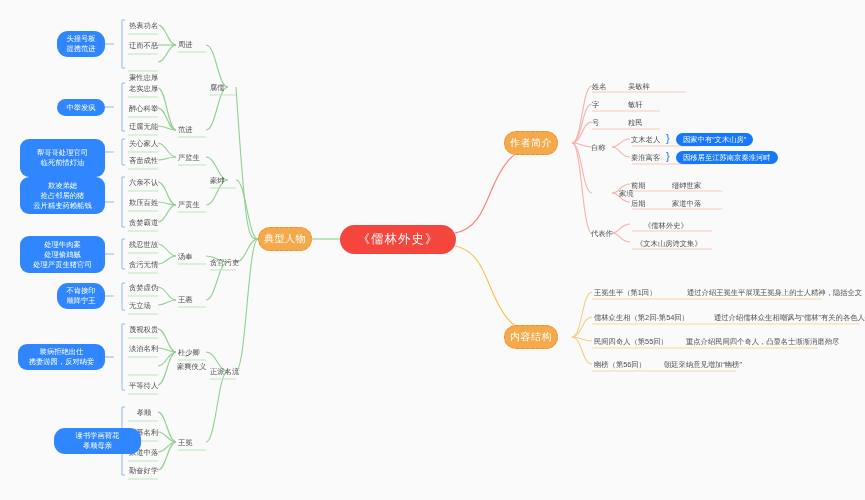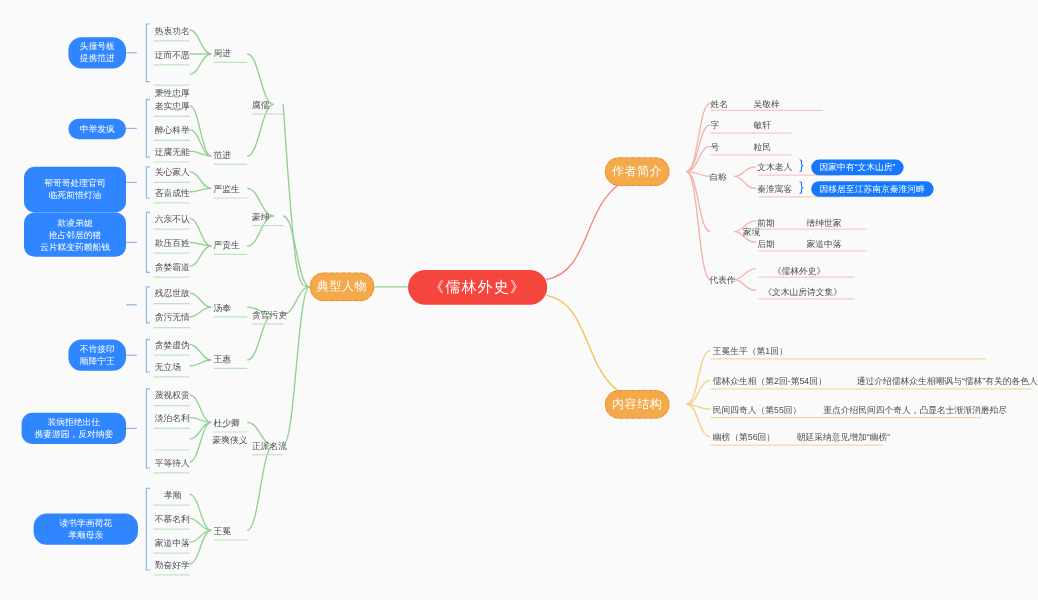--- a/index.html
+++ b/index.html
@@ -294,29 +294,34 @@
   </div>
   <div class="node n-blue sq" style="left:20px;top:139px;width:85px;height:38px;">
     <span>帮哥哥处理官司</span>
     <span>临死前惜灯油</span>
   </div>
   <div class="node n-blue sq" style="left:20px;top:177px;width:85px;height:37px;">
     <span>欺凌弟媳</span>
     <span>抢占邻居的猪</span>
     <span>云片糕变药赖船钱</span>
   </div>
+  <div class="node n-blue sq" style="left:20px;top:236px;width:85px;height:37px;">
+    <span>处理牛肉案</span>
+    <span>处理偷鸡贼</span>
+    <span>处理严贡生猪官司</span>
+  </div>
   <div class="node n-blue" style="left:57px;top:283px;width:48px;height:26px;">
     <span>不肯接印</span>
     <span>顺降宁王</span>
   </div>
   <div class="node n-blue sq" style="left:18px;top:344px;width:87px;height:26px;">
     <span>装病拒绝出仕</span>
     <span>携妻游园，反对纳妾</span>
   </div>
-  <div class="node n-blue" style="left:28px;top:428px;width:87px;height:26px;">
+  <div class="node n-blue" style="left:54px;top:428px;width:87px;height:26px;">
     <span>读书学画荷花</span>
     <span>孝顺母亲</span>
   </div>
 
   <div class="node n-text" style="left:592px;top:81px;">姓名</div>
   <div class="node n-text" style="left:628px;top:81px;">吴敬梓</div>
   <div class="node n-text" style="left:592px;top:99px;">字</div>
   <div class="node n-text" style="left:628px;top:99px;">敏轩</div>
   <div class="node n-text" style="left:592px;top:117px;">号</div>
   <div class="node n-text" style="left:628px;top:117px;">粒民</div>
@@ -333,20 +338,21 @@
   <div class="node n-text" style="left:631px;top:180px;">前期</div>
   <div class="node n-text" style="left:672px;top:180px;">缙绅世家</div>
   <div class="node n-text" style="left:631px;top:198px;">后期</div>
   <div class="node n-text" style="left:672px;top:198px;">家道中落</div>
 
   <div class="node n-text" style="left:591px;top:228px;">代表作</div>
   <div class="node n-text" style="left:644px;top:220px;">《儒林外史》</div>
   <div class="node n-text" style="left:636px;top:238px;">《文木山房诗文集》</div>
 
   <div class="node n-text" style="left:594px;top:287px;">王冕生平（第1回）</div>
+  <div class="node n-text" style="left:687px;top:287px;">通过介绍王冕生平展现王冕身上的士人精神，隐括全文</div>
 
   <div class="node n-text" style="left:594px;top:312px;">儒林众生相（第2回-第54回）</div>
   <div class="node n-text" style="left:714px;top:312px;">通过介绍儒林众生相嘲讽与“儒林”有关的各色人物</div>
 
   <div class="node n-text" style="left:594px;top:336px;">民间四奇人（第55回）</div>
   <div class="node n-text" style="left:686px;top:336px;">重点介绍民间四个奇人，凸显名士渐渐消磨殆尽</div>
 
   <div class="node n-text" style="left:594px;top:359px;">幽榜（第56回）</div>
   <div class="node n-text" style="left:664px;top:359px;">朝廷采纳意见增加“幽榜”</div>
 

